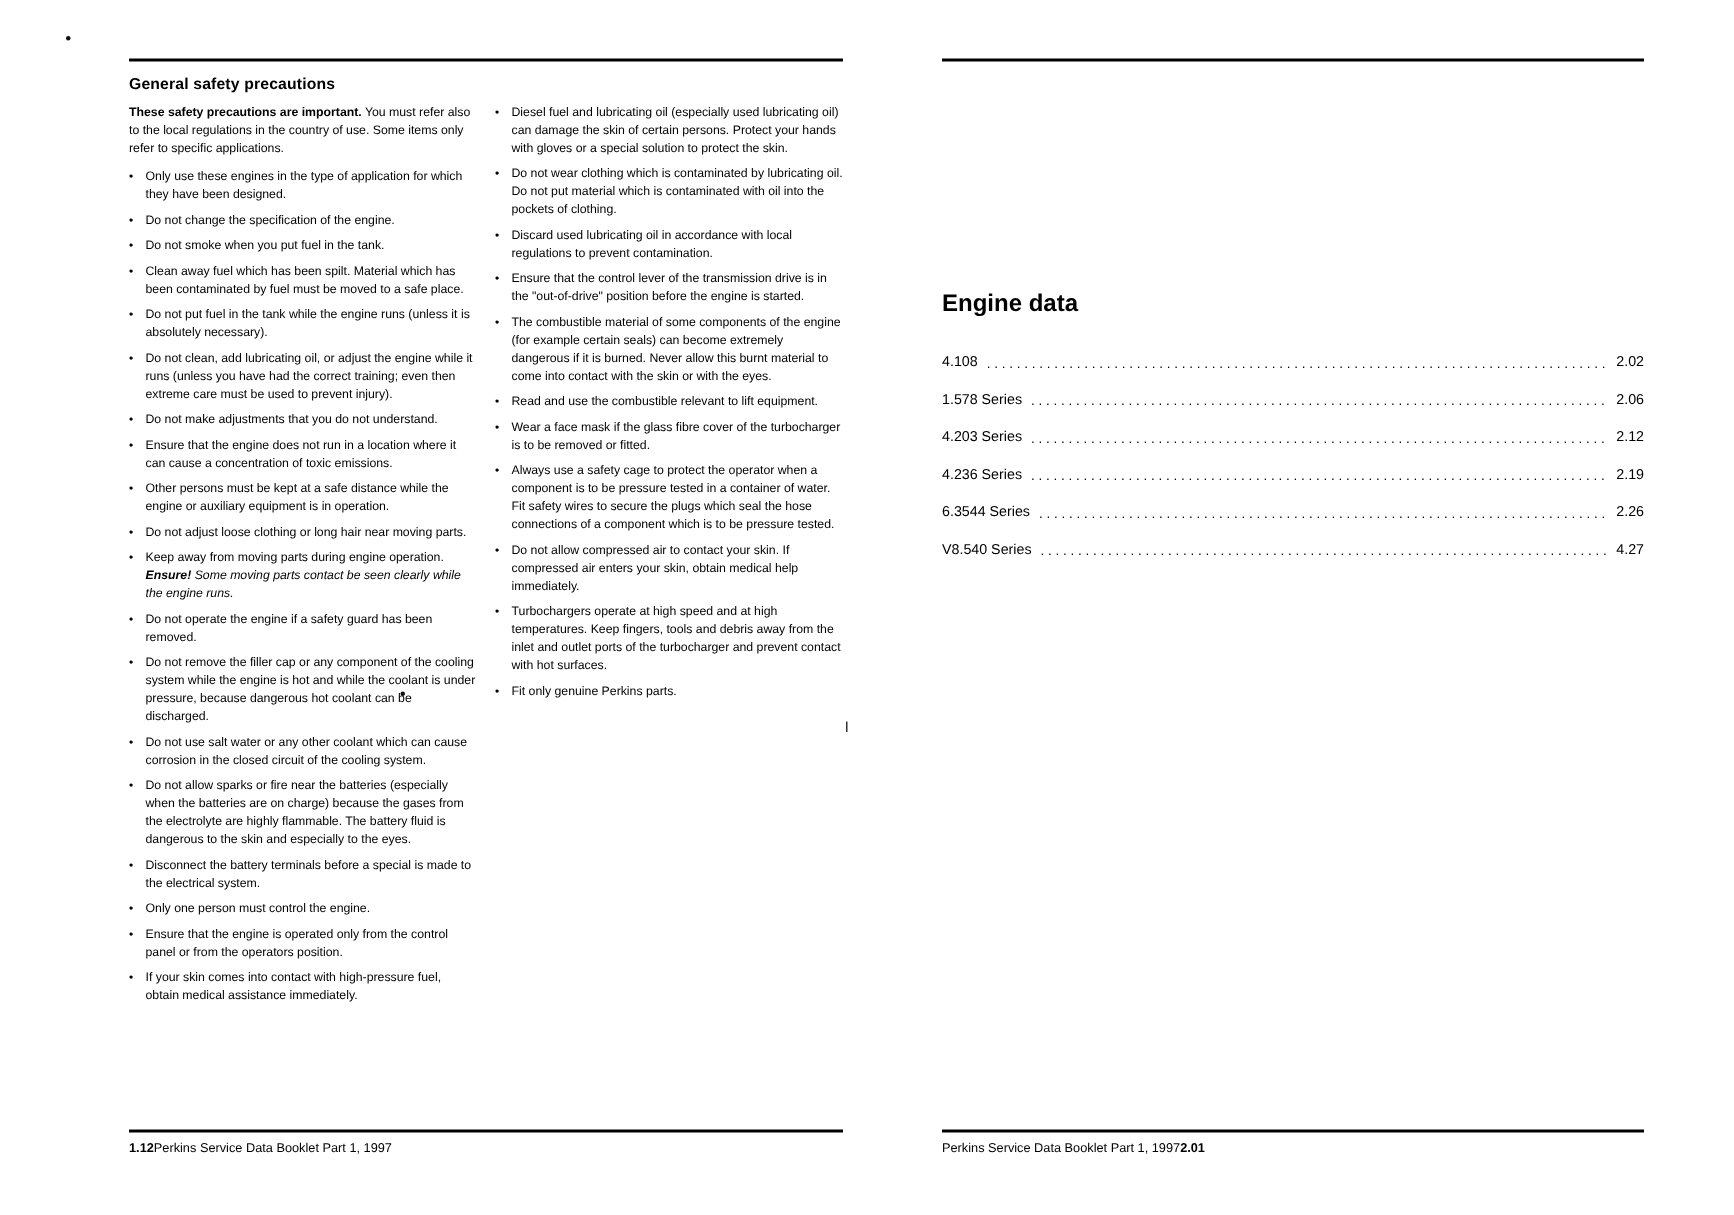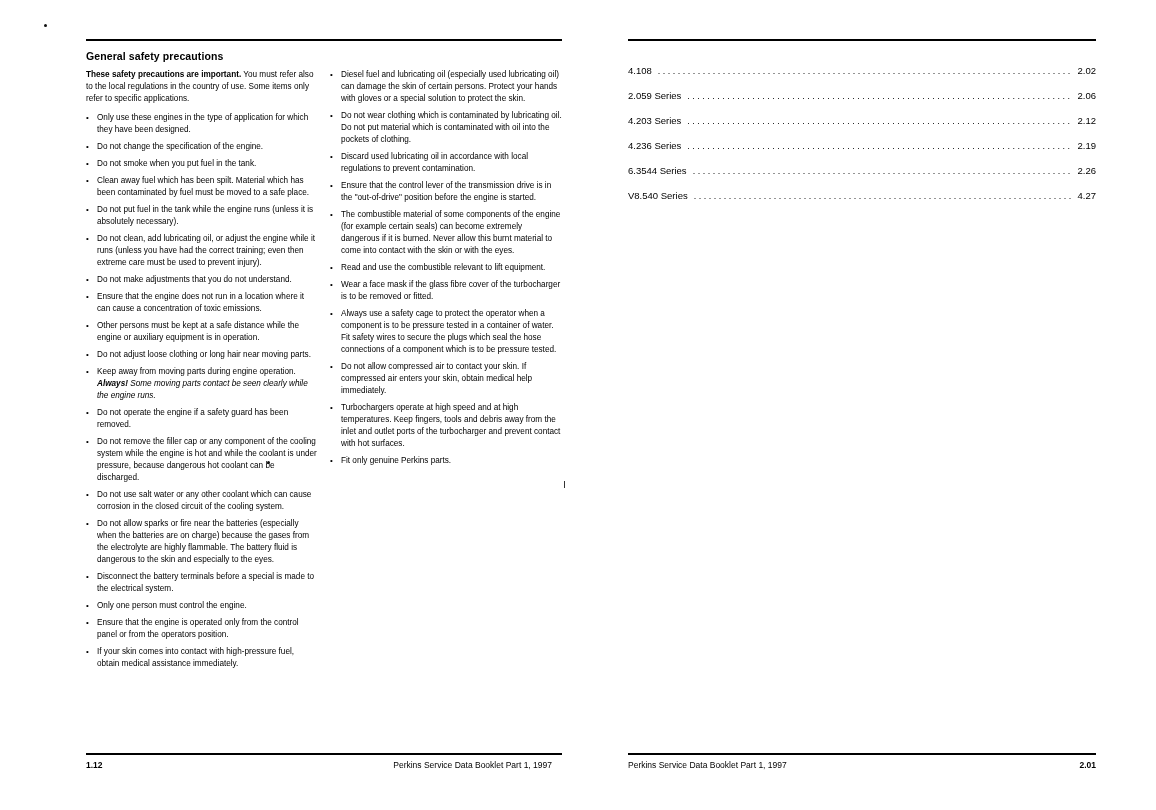--- a/index.html
+++ b/index.html
@@ -22,21 +22,21 @@
   .cols { display: flex; gap: 12px; }
   .col { width: 232px; font-size: 8.2px; line-height: 12px; }
   .intro { margin-bottom: 7px; }
   .bullet { display: flex; margin-bottom: 5px; }
   .bm { flex: none; width: 11px; font-size: 8px; }
   .bt { flex: 1; }
 
   
   .footer { position: absolute; left: 0; right: 0; top: 714px; }
   .footrule { height: 2px; background: #000; margin-bottom: 5px; }
-  .footer-row { display: flex; justify-content: space-between; align-items: baseline; font-size: 8.5px; }
+  .footer-row { display: flex; align-items: baseline; font-size: 8.5px; }
   .pageno { font-weight: bold; }
   #left-page .booklet { padding-right: 10px; }
 
   
   .rp-heading { font-size: 16px; font-weight: bold; margin-top: 152px; line-height: 19px; }
   .toc { margin-top: 24px; }
   .toc-row { display: flex; align-items: center; font-size: 9.5px; line-height: 12px; margin-bottom: 13px; }
   .toc-label { flex: none; }
   .toc-leader { flex: 1; overflow: hidden; white-space: nowrap; margin: 0 6px; letter-spacing: 2.5px; font-size: 9px; color: #000; }
   .toc-page { flex: none; }
@@ -96,21 +96,21 @@
         <div class="bullet">
           <span class="bm">•</span>
           <span class="bt">Other persons must be kept at a safe distance while the engine or auxiliary equipment is in operation.</span>
         </div>
         <div class="bullet">
           <span class="bm">•</span>
           <span class="bt">Do not adjust loose clothing or long hair near moving parts.</span>
         </div>
         <div class="bullet">
           <span class="bm">•</span>
-          <span class="bt">Keep away from moving parts during engine operation. <b><i>Always!</i></b> <i>Some moving parts contact be seen clearly while the engine runs.</i></span>
+          <span class="bt">Keep away from moving parts during engine operation. <b><i>Ensure!</i></b> <i>Some moving parts contact be seen clearly while the engine runs.</i></span>
         </div>
         <div class="bullet">
           <span class="bm">•</span>
           <span class="bt">Do not operate the engine if a safety guard has been removed.</span>
         </div>
         <div class="bullet">
           <span class="bm">•</span>
           <span class="bt">Do not remove the filler cap or any component of the cooling system while the engine is hot and while the coolant is under pressure, because dangerous hot coolant can be discharged.</span>
         </div>
         <div class="bullet">
@@ -192,30 +192,31 @@
     <div class="footer-row">
       <span class="pageno">1.12</span>
       <span class="booklet">Perkins Service Data Booklet Part 1, 1997</span>
     </div>
   </div>
 </div>
 
 <div class="page" id="right-page">
   <div class="toprule"></div>
 
+  <h1 class="rp-heading">Engine data</h1>
 
   <div class="toc" id="toc">
 
   <div class="toc-row">
         <span class="toc-label">4.108</span>
         <span class="toc-leader">................................................................................................................................................................</span>
         <span class="toc-page">2.02</span>
       </div>
       <div class="toc-row">
-        <span class="toc-label">2.059 Series</span>
+        <span class="toc-label">1.578 Series</span>
         <span class="toc-leader">................................................................................................................................................................</span>
         <span class="toc-page">2.06</span>
       </div>
       <div class="toc-row">
         <span class="toc-label">4.203 Series</span>
         <span class="toc-leader">................................................................................................................................................................</span>
         <span class="toc-page">2.12</span>
       </div>
       <div class="toc-row">
         <span class="toc-label">4.236 Series</span>

